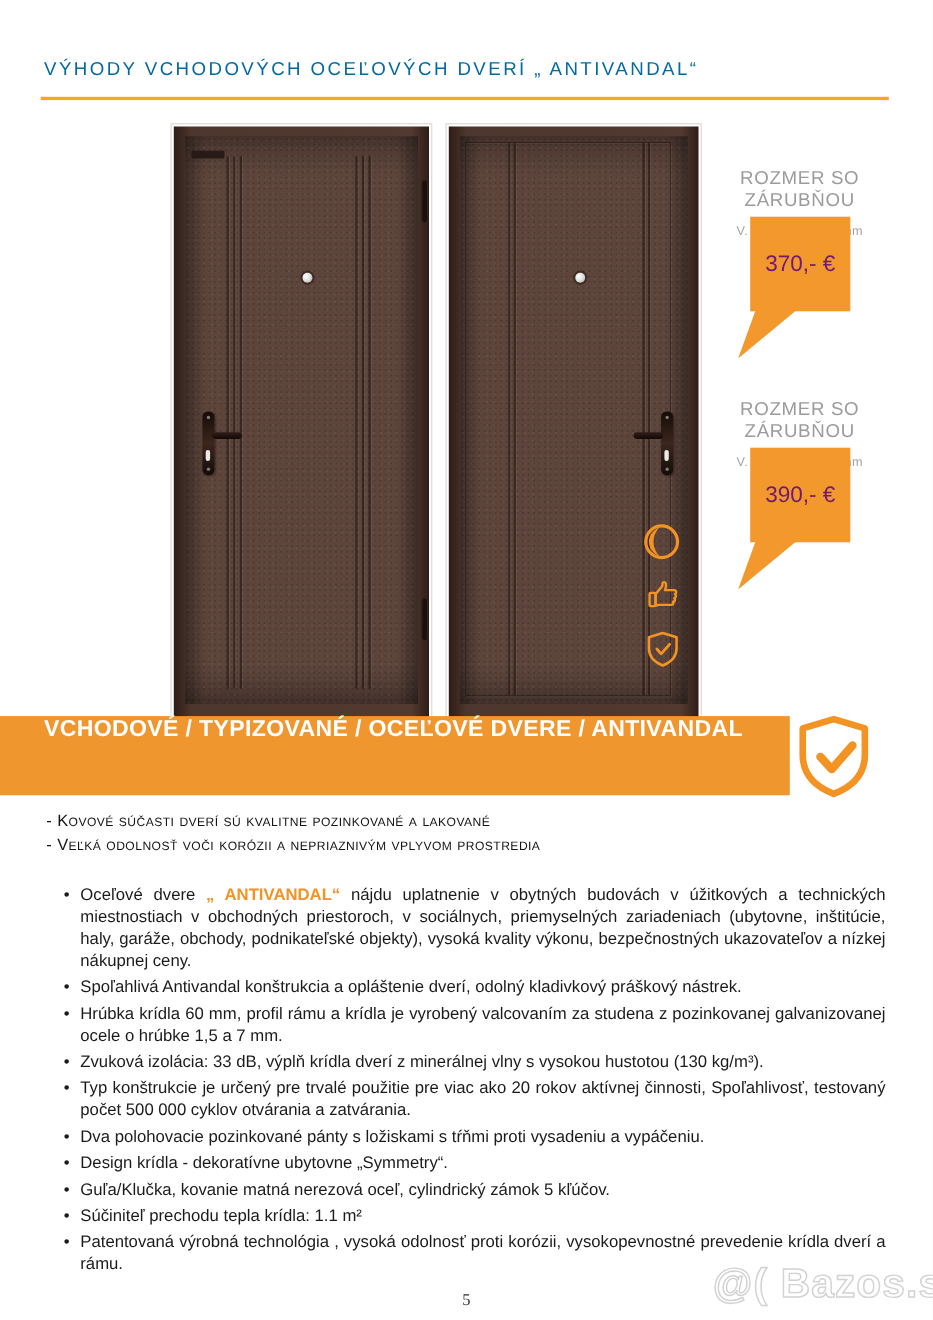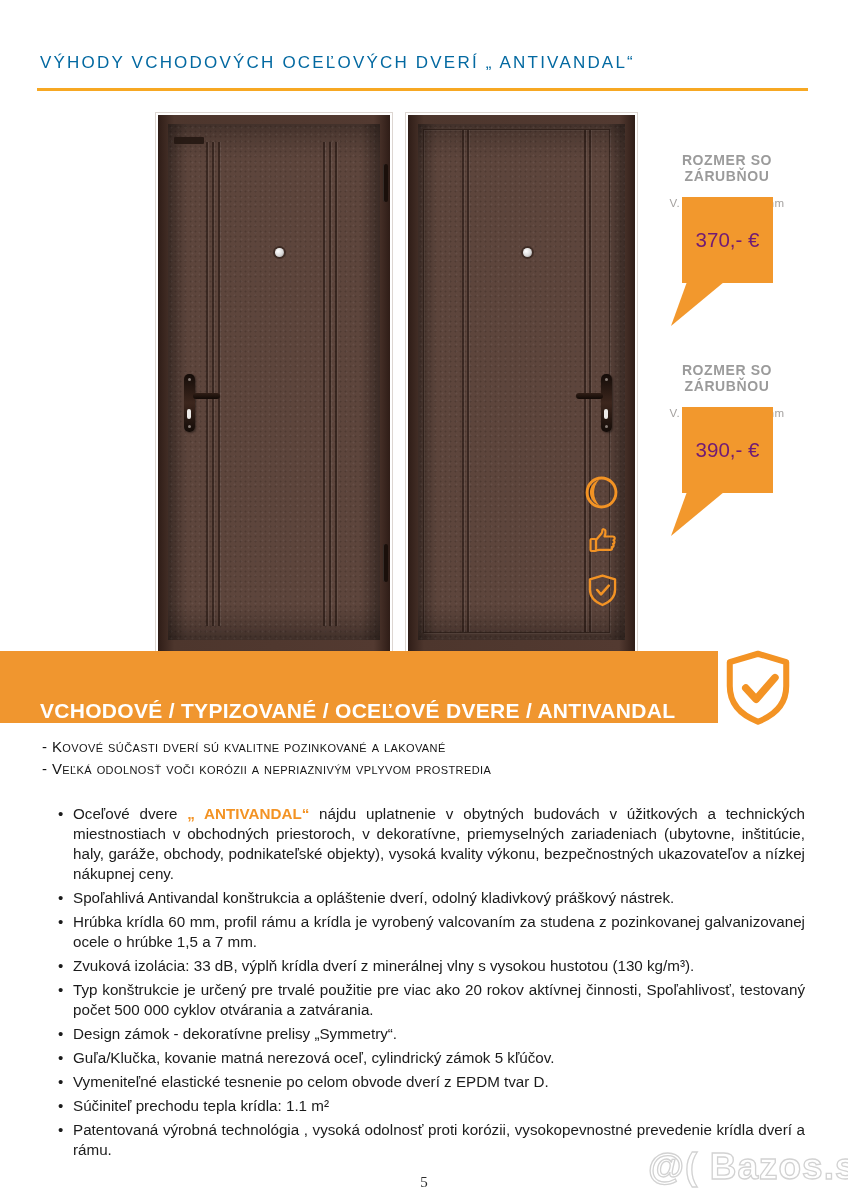--- a/index.html
+++ b/index.html
@@ -41,30 +41,30 @@
   .keyhole{position:absolute;width:4px;height:10px;background:#eceae8;border-radius:2px;}
   .screw{position:absolute;width:3px;height:3px;border-radius:50%;background:#8a7f78;}
   .hinge{position:absolute;width:5px;height:38px;background:#1a0f0a;border-radius:2px;
           box-shadow:inset 1px 0 0 rgba(255,255,255,0.12);}
 
   
   .feat-icon{position:absolute;}
 
   
   .offer-size{position:absolute;left:652px;width:150px;text-align:center;color:#9b9b9b;}
-  .offer-size .l1{font-weight:bold;font-size:14px;letter-spacing:0.6px;}
+  .offer-size .l1{font-weight:normal;font-size:17px;letter-spacing:0.6px;}
   .offer-size .l2{font-size:11.5px;letter-spacing:0.4px;color:#a5a2a0;margin-top:13px;}
   .bubble{position:absolute;left:682px;width:91px;height:86px;background:#F2982D;color:#701a75;
           display:flex;align-items:center;justify-content:center;font-size:20.5px;}
   .bubble-tail{position:absolute;left:671px;width:53px;height:44px;background:#F2982D;
           clip-path:polygon(30% 0, 100% 0, 0 100%);}
 
   
   .banner{position:absolute;left:0;top:651px;width:718px;height:72px;background:#F0962F;
-          display:flex;align-items:flex-end;}
+          display:flex;align-items:flex-start;}
   .banner-title{padding-left:40px;font-size:21px;font-weight:bold;color:#ffffff;letter-spacing:0.3px;}
   .banner-badge{position:absolute;left:726px;top:650px;}
 
   
   .caps-list{position:absolute;left:42px;top:736px;font-size:15px;line-height:22px;color:#141414;
           font-variant:small-caps;letter-spacing:0.4px;}
 
   
   .bullets{position:absolute;left:57px;top:804px;width:748px;}
   .bullets ul{list-style:none;margin:0;padding:0;}
@@ -176,29 +176,29 @@
   </div>
 
   <div class="caps-list">
     <div>- Kovové súčasti dverí sú kvalitne pozinkované a lakované</div>
     <div>- Veľká odolnosť voči korózii a nepriaznivým vplyvom prostredia</div>
   </div>
 
   <div class="bullets">
     <ul>
       <li>
-        <span>Oceľové dvere </span><span class="hl">„ ANTIVANDAL“</span><span> nájdu uplatnenie v obytných budovách v úžitkových a technických miestnostiach v obchodných priestoroch, v dekoratívne, priemyselných zariadeniach (ubytovne, inštitúcie, haly, garáže, obchody, podnikateľské objekty), vysoká kvality výkonu, bezpečnostných ukazovateľov a nízkej nákupnej ceny.</span>
+        <span>Oceľové dvere </span><span class="hl">„ ANTIVANDAL“</span><span> nájdu uplatnenie v obytných budovách v úžitkových a technických miestnostiach v obchodných priestoroch, v sociálnych, priemyselných zariadeniach (ubytovne, inštitúcie, haly, garáže, obchody, podnikateľské objekty), vysoká kvality výkonu, bezpečnostných ukazovateľov a nízkej nákupnej ceny.</span>
       </li>
       <li>Spoľahlivá Antivandal konštrukcia a opláštenie dverí, odolný kladivkový práškový nástrek.</li>
       <li>Hrúbka krídla 60 mm, profil rámu a krídla je vyrobený valcovaním za studena z pozinkovanej galvanizovanej ocele o hrúbke 1,5 a 7 mm.</li>
       <li>Zvuková izolácia: 33 dB, výplň krídla dverí z minerálnej vlny s vysokou hustotou (130 kg/m³).</li>
       <li>Typ konštrukcie je určený pre trvalé použitie pre viac ako 20 rokov aktívnej činnosti, Spoľahlivosť, testovaný počet 500 000 cyklov otvárania a zatvárania.</li>
-      <li>Design zámok - dekoratívne prelisy „Symmetry“.</li>
+      <li>Dva polohovacie pozinkované pánty s ložiskami s tŕňmi proti vysadeniu a vypáčeniu.</li>
+      <li>Design krídla - dekoratívne ubytovne „Symmetry“.</li>
       <li>Guľa/Klučka, kovanie matná nerezová oceľ, cylindrický zámok 5 kľúčov.</li>
-      <li>Vymeniteľné elastické tesnenie po celom obvode dverí z EPDM tvar D.</li>
       <li>Súčiniteľ prechodu tepla krídla: 1.1 m²</li>
       <li>Patentovaná výrobná technológia , vysoká odolnosť proti korózii, vysokopevnostné prevedenie krídla dverí a rámu.</li>
     </ul>
   </div>
 
   <div class="page-number">5</div>
   <div class="watermark">@( Bazos.sk</div>
 
 </div>
 

